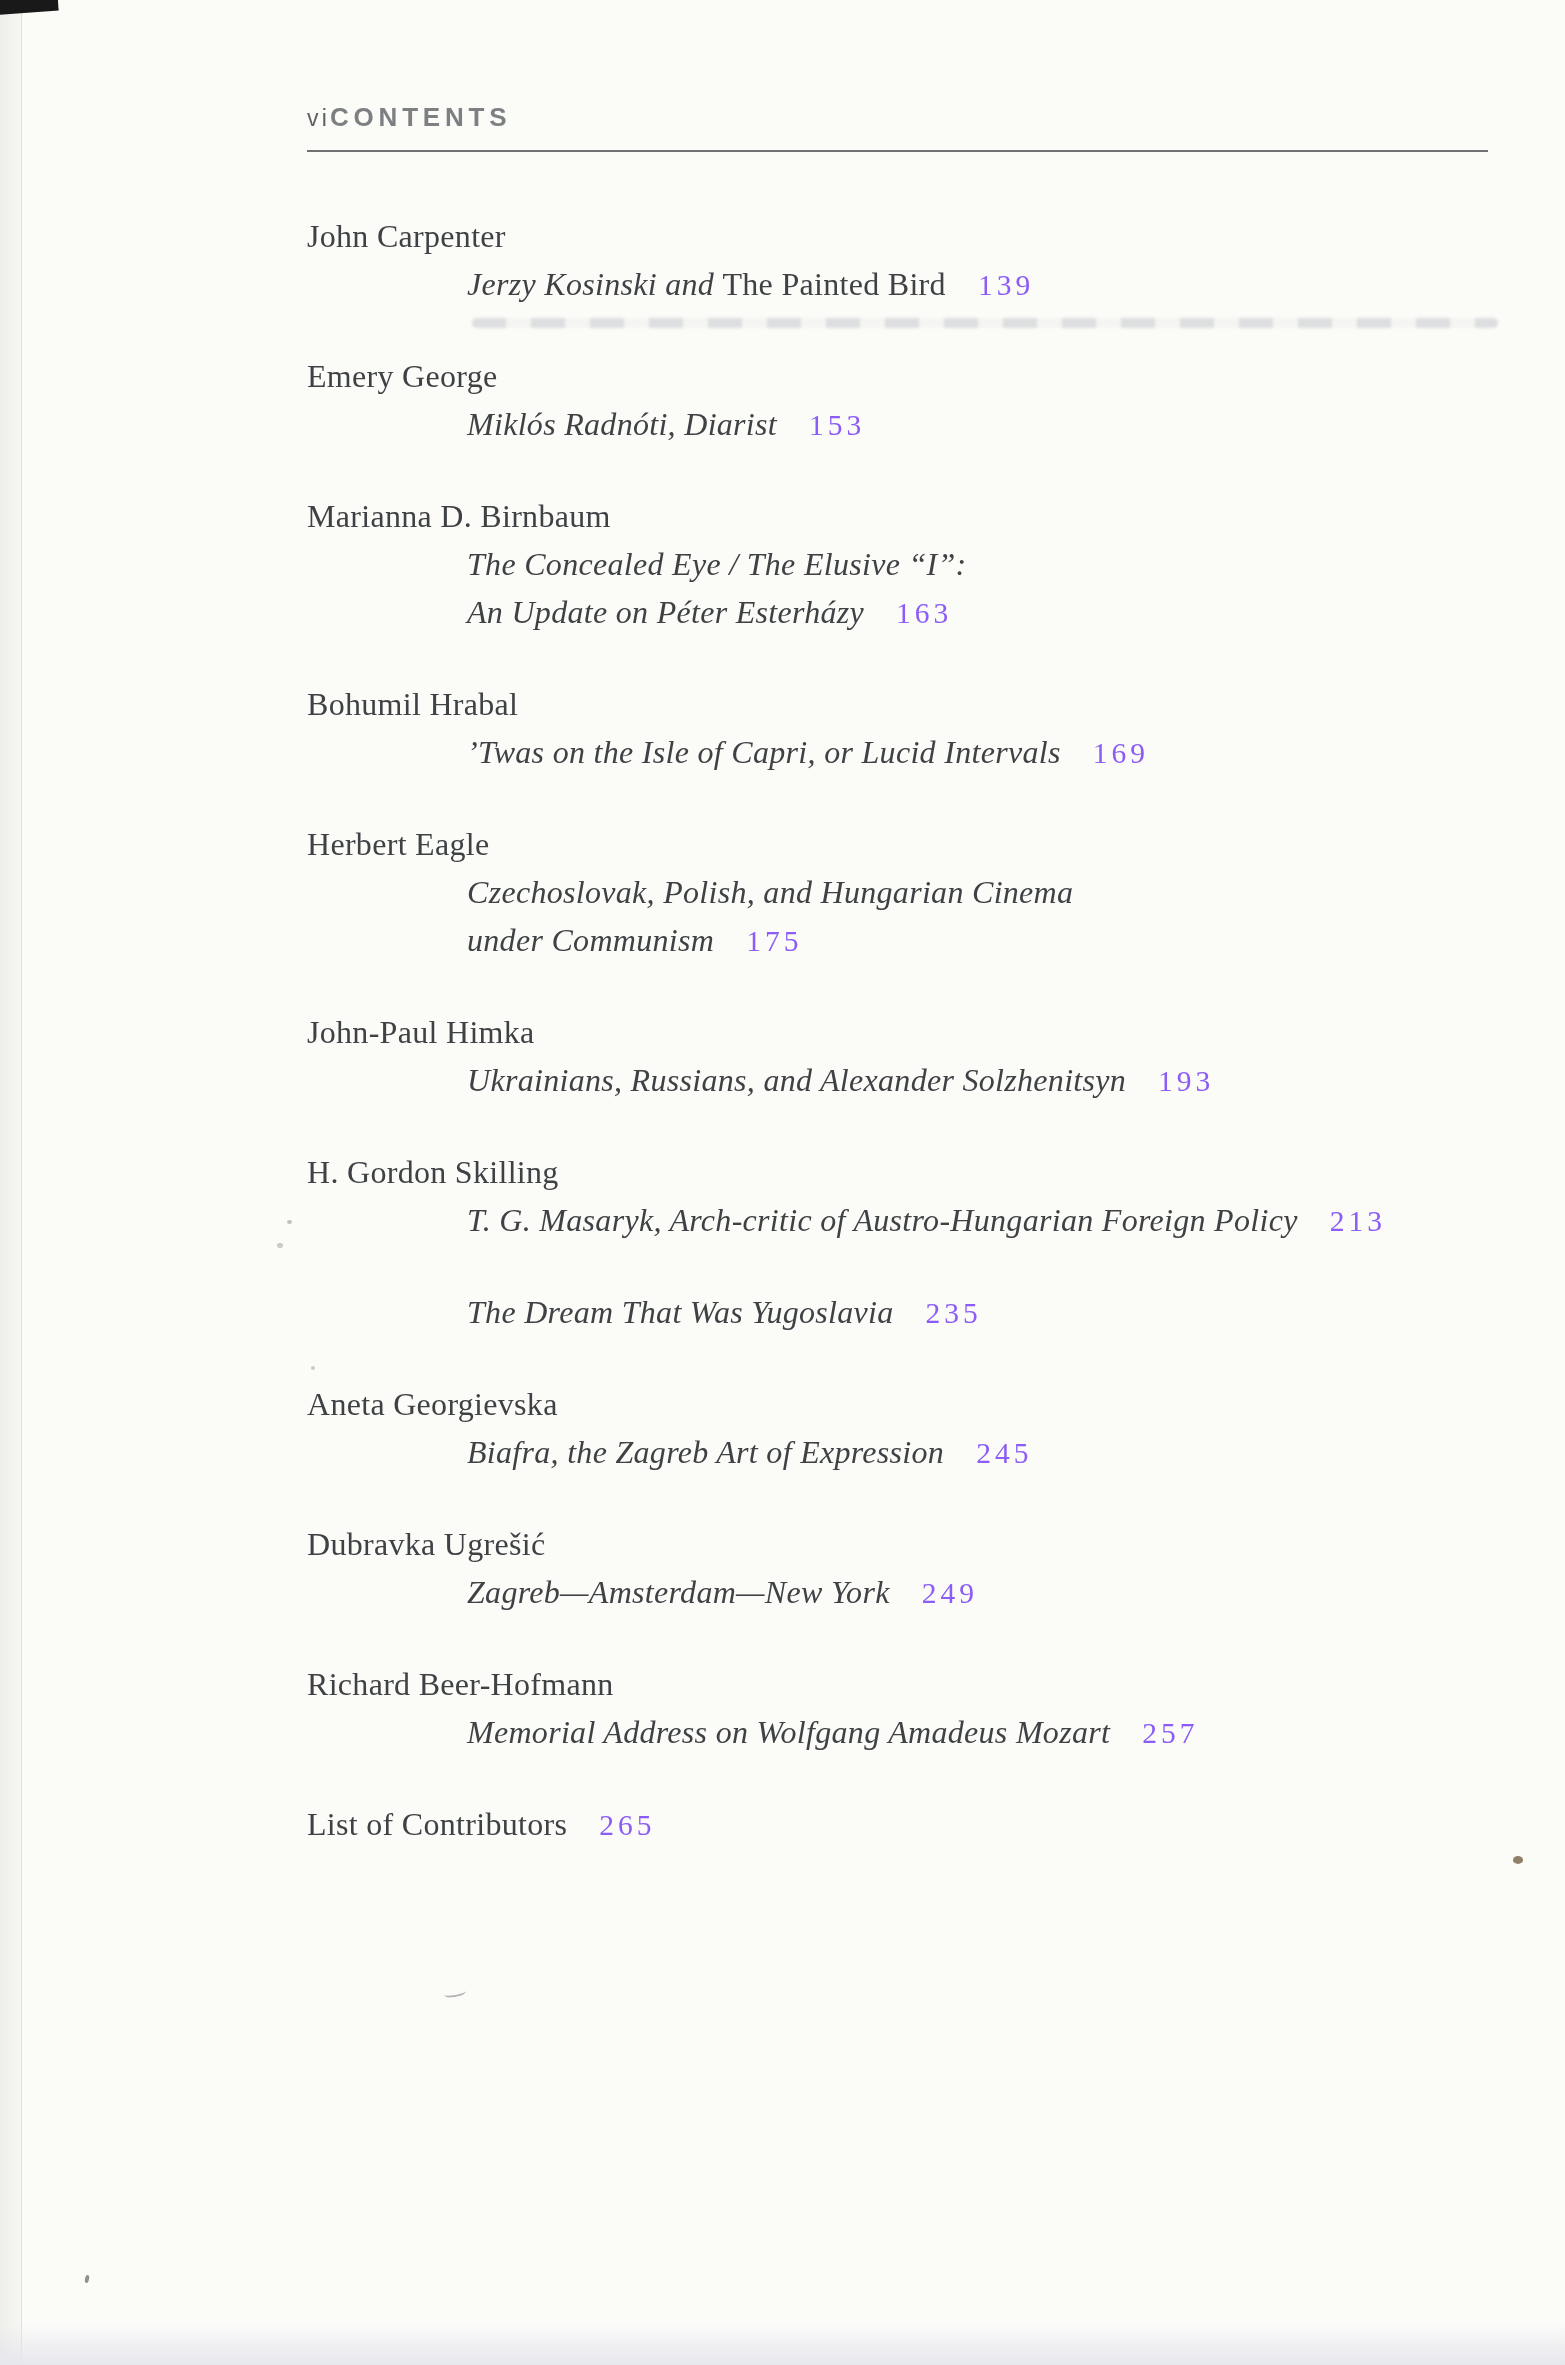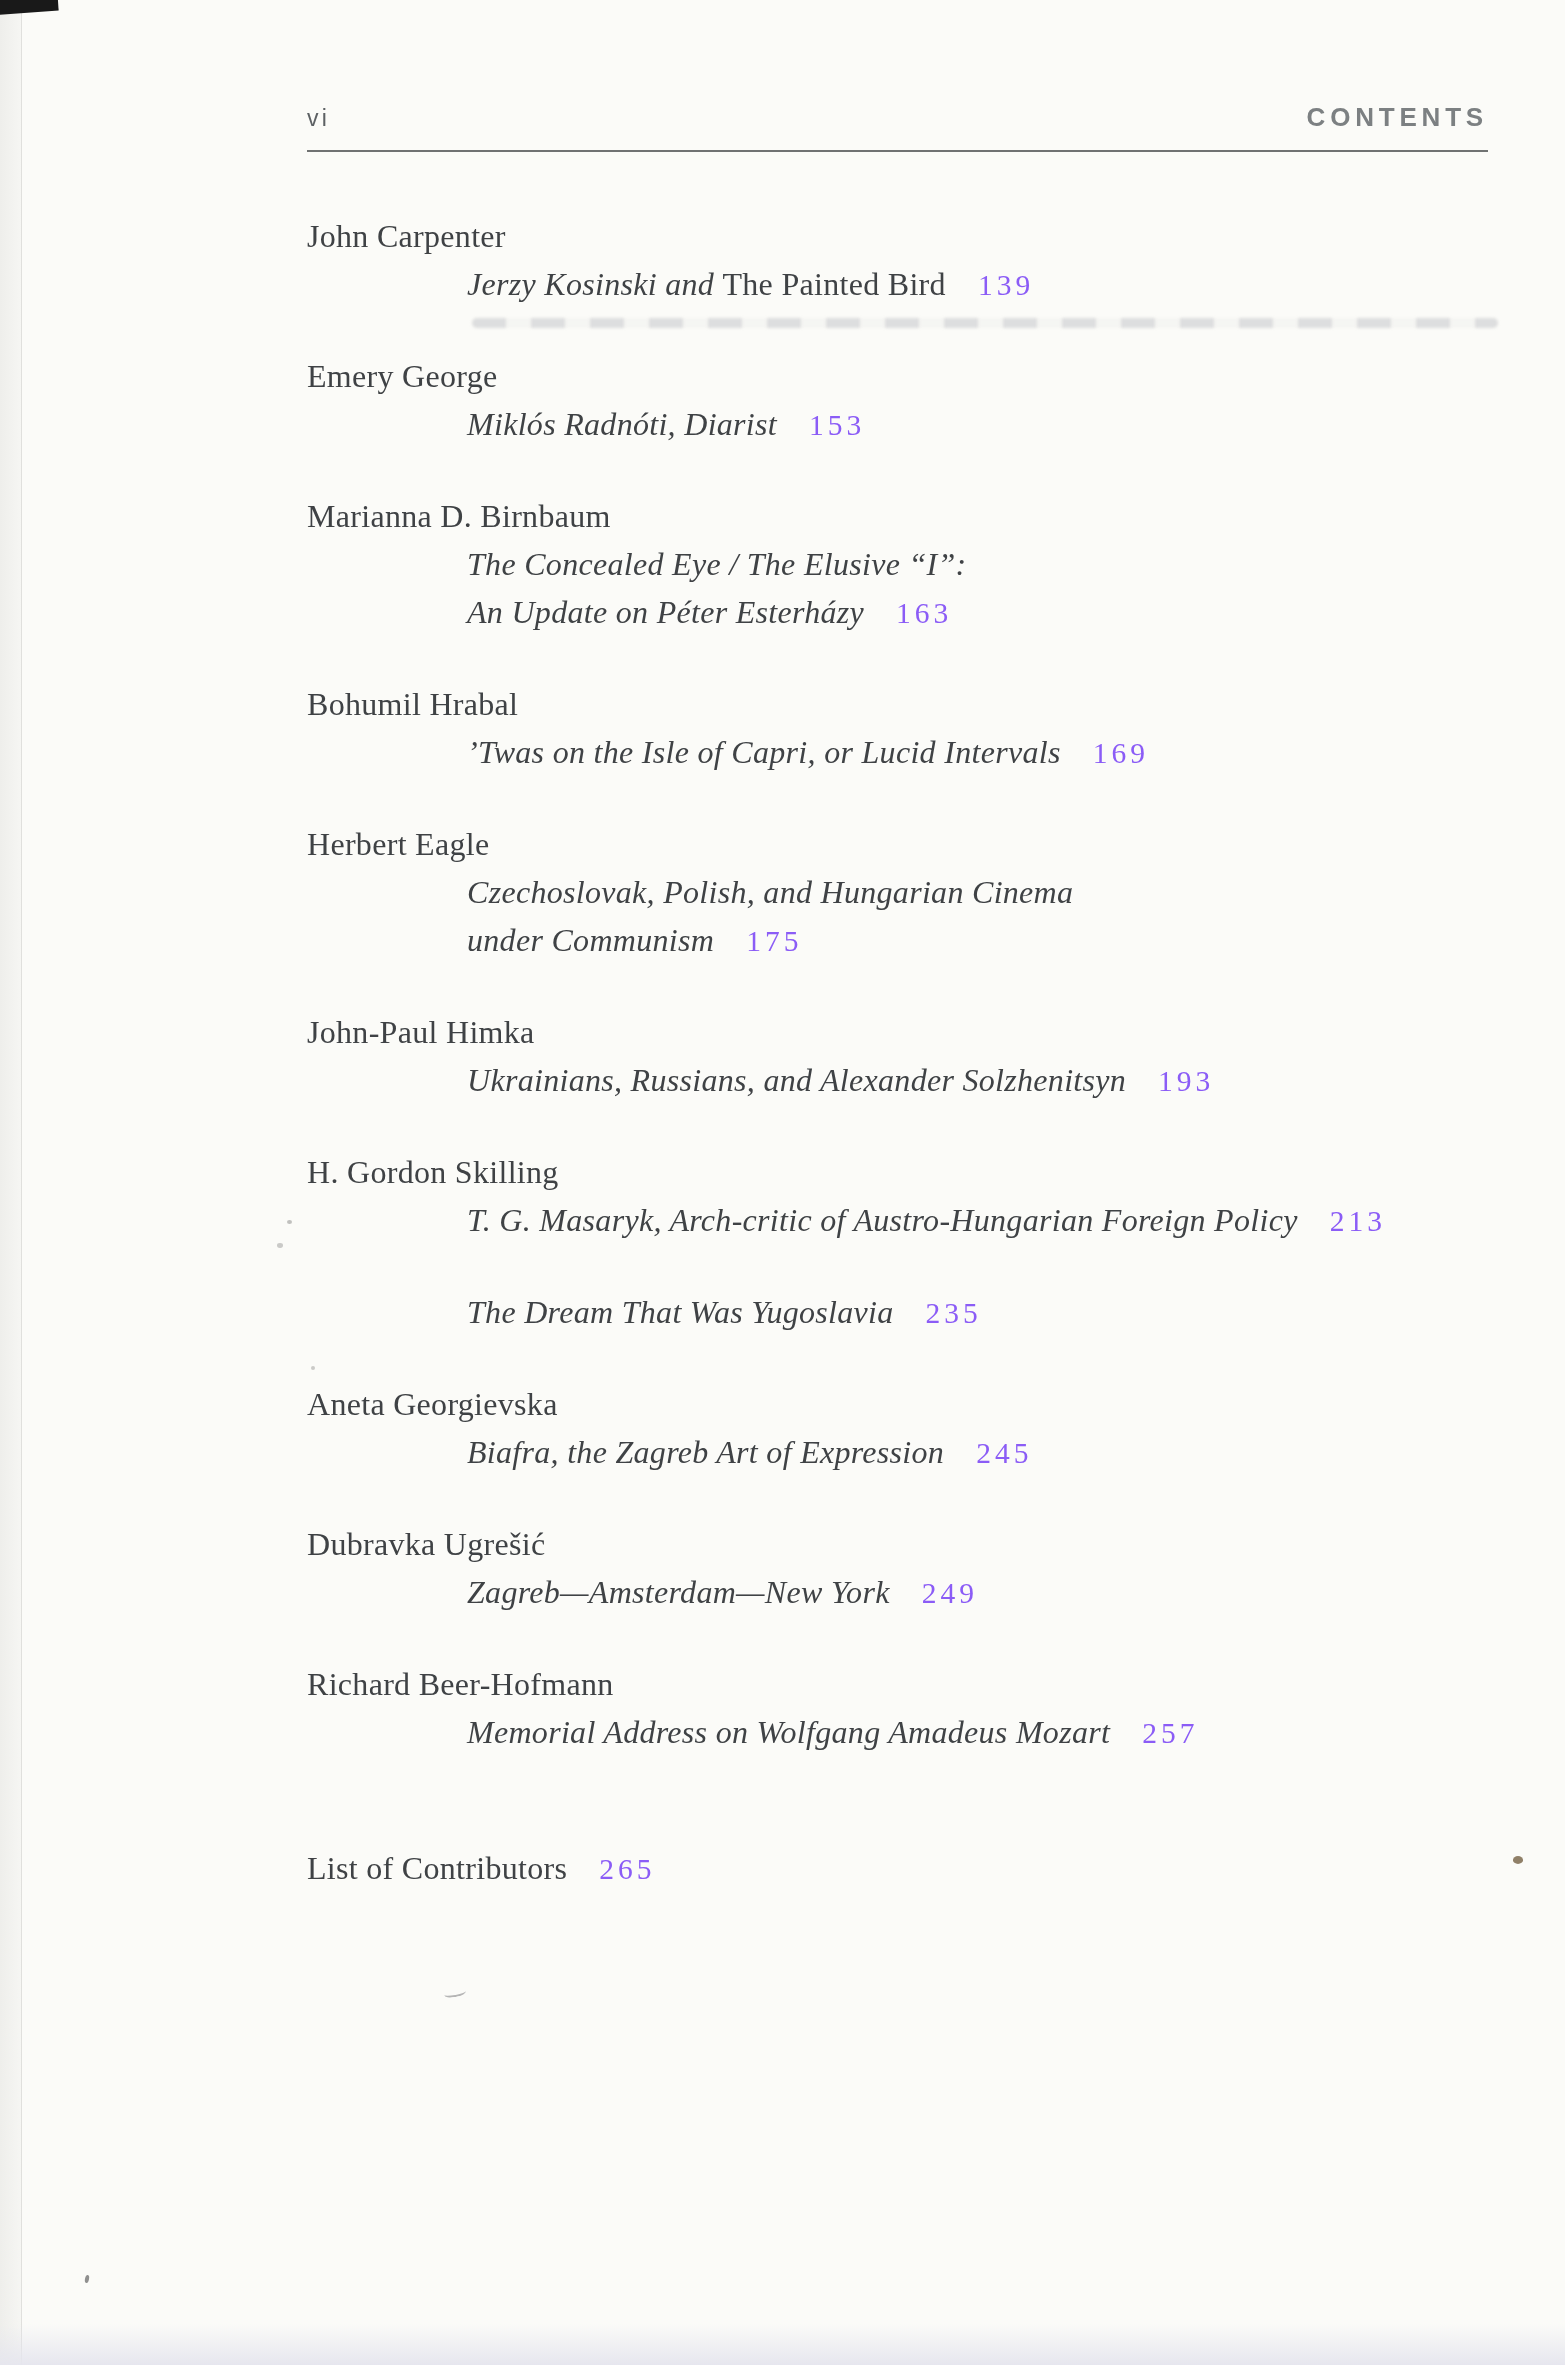--- a/index.html
+++ b/index.html
@@ -22,38 +22,38 @@
     background:#191919;
     transform:rotate(-4deg);
   }
   .bottom-band{
     position:absolute;left:0;right:0;bottom:0;height:42px;
     background:linear-gradient(to bottom,rgba(229,229,238,0),#e6e6ee);
   }
   
   .header{
     position:absolute;left:307px;width:1181px;top:102px;
-    display:flex;justify-content:space-between;align-items:baseline;
+    display:flex;align-items:baseline;
     font-family:"Liberation Sans",sans-serif;
   }
   .folio{font-size:23px;color:#5d6164;letter-spacing:3.2px;}
   .running-head{font-size:26px;color:#7c8082;letter-spacing:4.8px;font-weight:bold;}
   .rule{
     position:absolute;left:307px;width:1181px;top:150px;height:2.4px;
     background:#57595b;opacity:.85;
   }
   
   .toc{position:absolute;left:307px;width:1185px;top:212px;}
   .entry{margin-bottom:43px;}
   .line{font-size:32px;line-height:48px;letter-spacing:0.3px;}
   .author-line{padding-left:0;}
   .title-line{padding-left:160px;}
   .with-page{display:flex;justify-content:flex-start;align-items:baseline;}
   .it{font-style:italic;}
-  .rm{font-style:normal;margin-top:44px;}
+  .rm{font-style:normal;}
   .page-num{
     font-size:29.5px;letter-spacing:4px;color:#8b5cf6;
     flex-shrink:0;padding-left:32px;font-style:normal;
   }
   
   .ghost-row{
     position:absolute;left:472px;top:318px;width:1026px;height:10.4px;
     background:repeating-linear-gradient(90deg,
       rgba(105,110,122,.20) 0px, rgba(105,110,122,.20) 34px,
       rgba(105,110,122,.04) 34px, rgba(105,110,122,.04) 59px);

